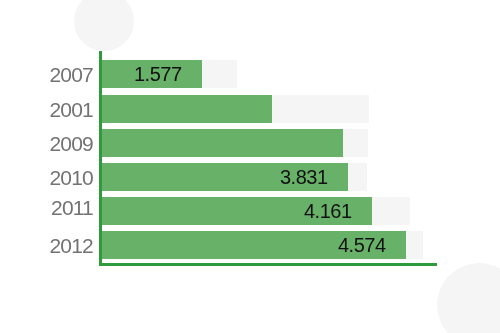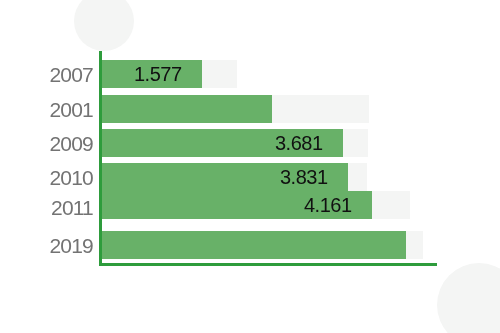--- a/index.html
+++ b/index.html
@@ -148,44 +148,44 @@
         <div class="bar-row" style="top: 95px; width: 268px;">
           <div class="bar-track" style="width: 268px;"></div>
           <div class="bar-fill" style="width: 171px; background: rgb(104, 177, 104);"></div>
         </div>
         <div class="cat-label-wrap" style="top: 129px;">
           <div class="cat-label">2009</div>
         </div>
         <div class="bar-row" style="top: 129px; width: 267px;">
           <div class="bar-track" style="width: 267px;"></div>
           <div class="bar-fill" style="width: 242px; background: rgb(104, 177, 104);"></div>
-          <div class="bar-value" style="left: 174px;">3.681</div>
         </div>
         <div class="cat-label-wrap" style="top: 163px; text-align: center;">
           <div class="cat-label">2010</div>
         </div>
         <div class="bar-row" style="top: 163px; width: 266px;">
           <div class="bar-track" style="width: 266px;"></div>
           <div class="bar-fill" style="width: 247px; background: rgb(104, 177, 104);"></div>
           <div class="bar-value" style="left: 179px;">3.831</div>
         </div>
         <div class="cat-label-wrap" style="top: 193px;">
           <div class="cat-label">2011</div>
         </div>
-        <div class="bar-row" style="top: 191px; width: 309px;">
+        <div class="bar-row" style="top: 197px; width: 309px;">
           <div class="bar-track" style="width: 309px;"></div>
           <div class="bar-fill" style="width: 271px; background: rgb(104, 177, 104);"></div>
           <div class="bar-value" style="left: 203px;">4.161</div>
         </div>
         <div class="cat-label-wrap" style="top: 231px;">
-          <div class="cat-label">2019</div>
+          <div class="cat-label">2012</div>
         </div>
         <div class="bar-row" style="top: 231px; width: 322px;">
           <div class="bar-track" style="width: 322px;"></div>
           <div class="bar-fill" style="width: 305px; background: rgb(104, 177, 104);"></div>
+          <div class="bar-value" style="left: 237px;">4.574</div>
         </div>
       </div>
 
     <div id="axis-y"></div>
     <div id="axis-x"></div>
   </div>
 
   <div class="deco-circle" id="deco-circle-bottom"></div>
 
 </div>

